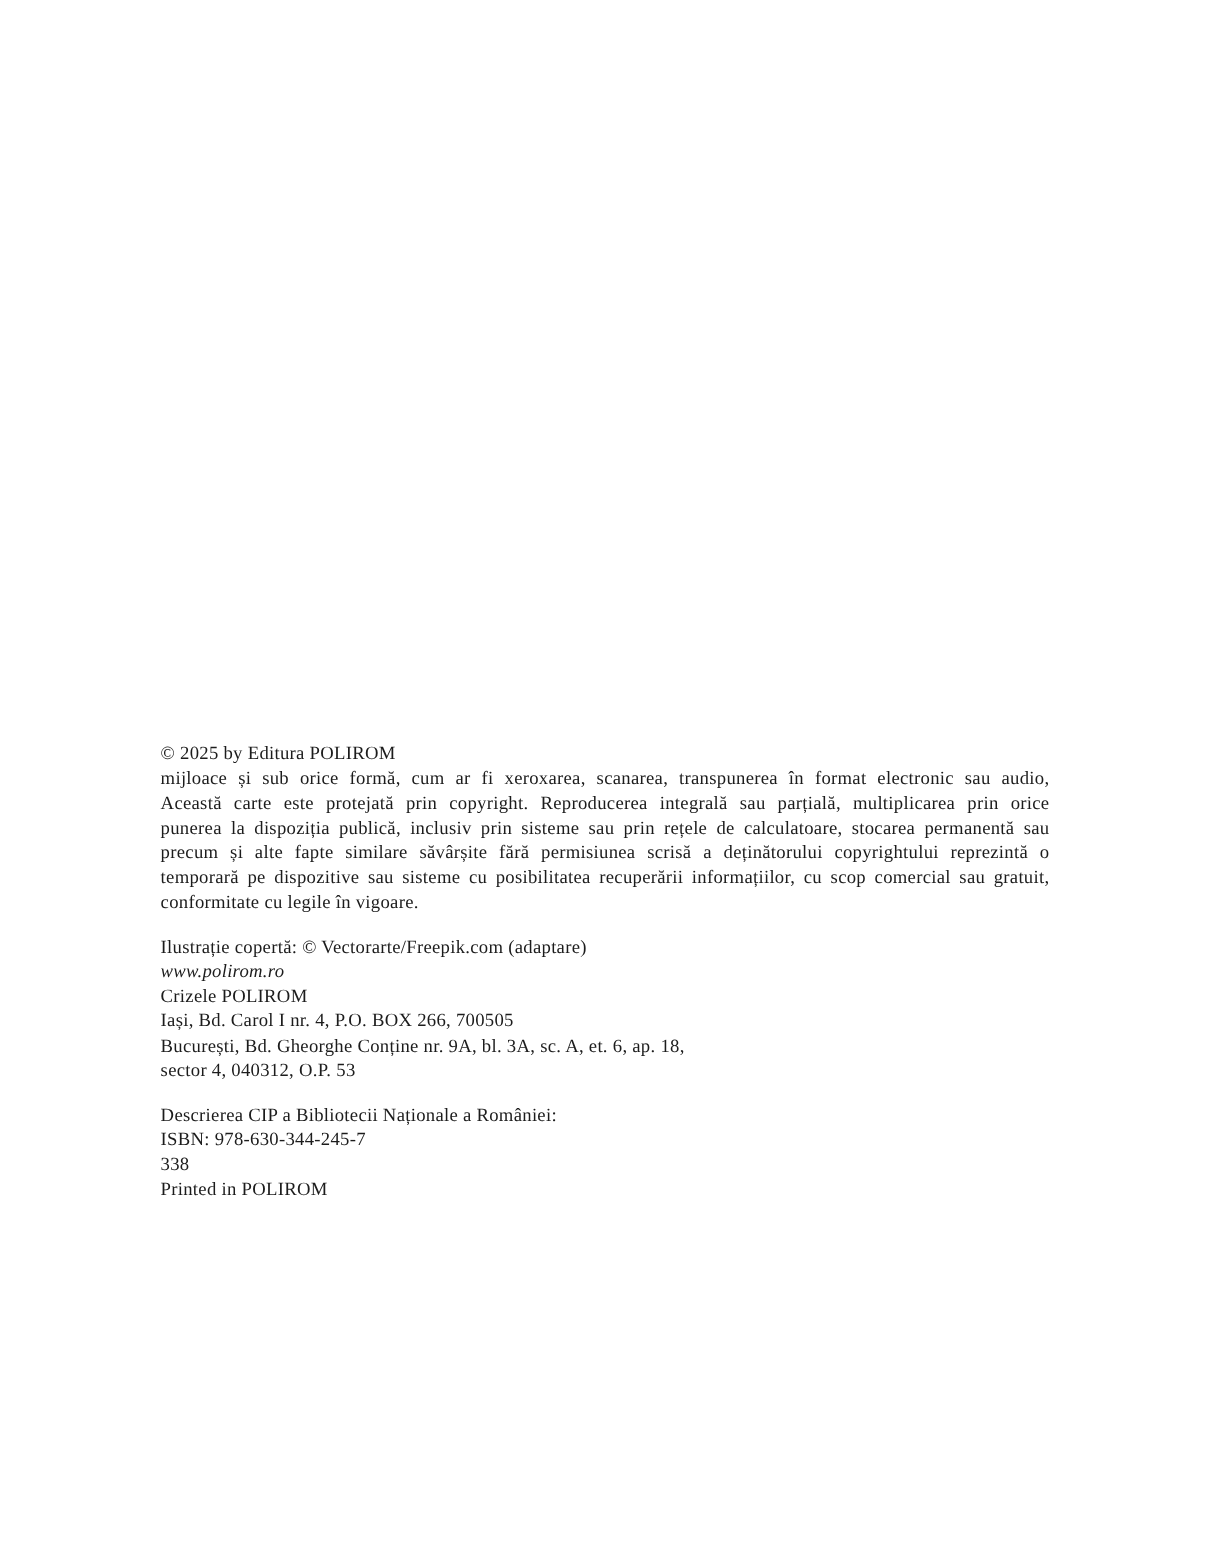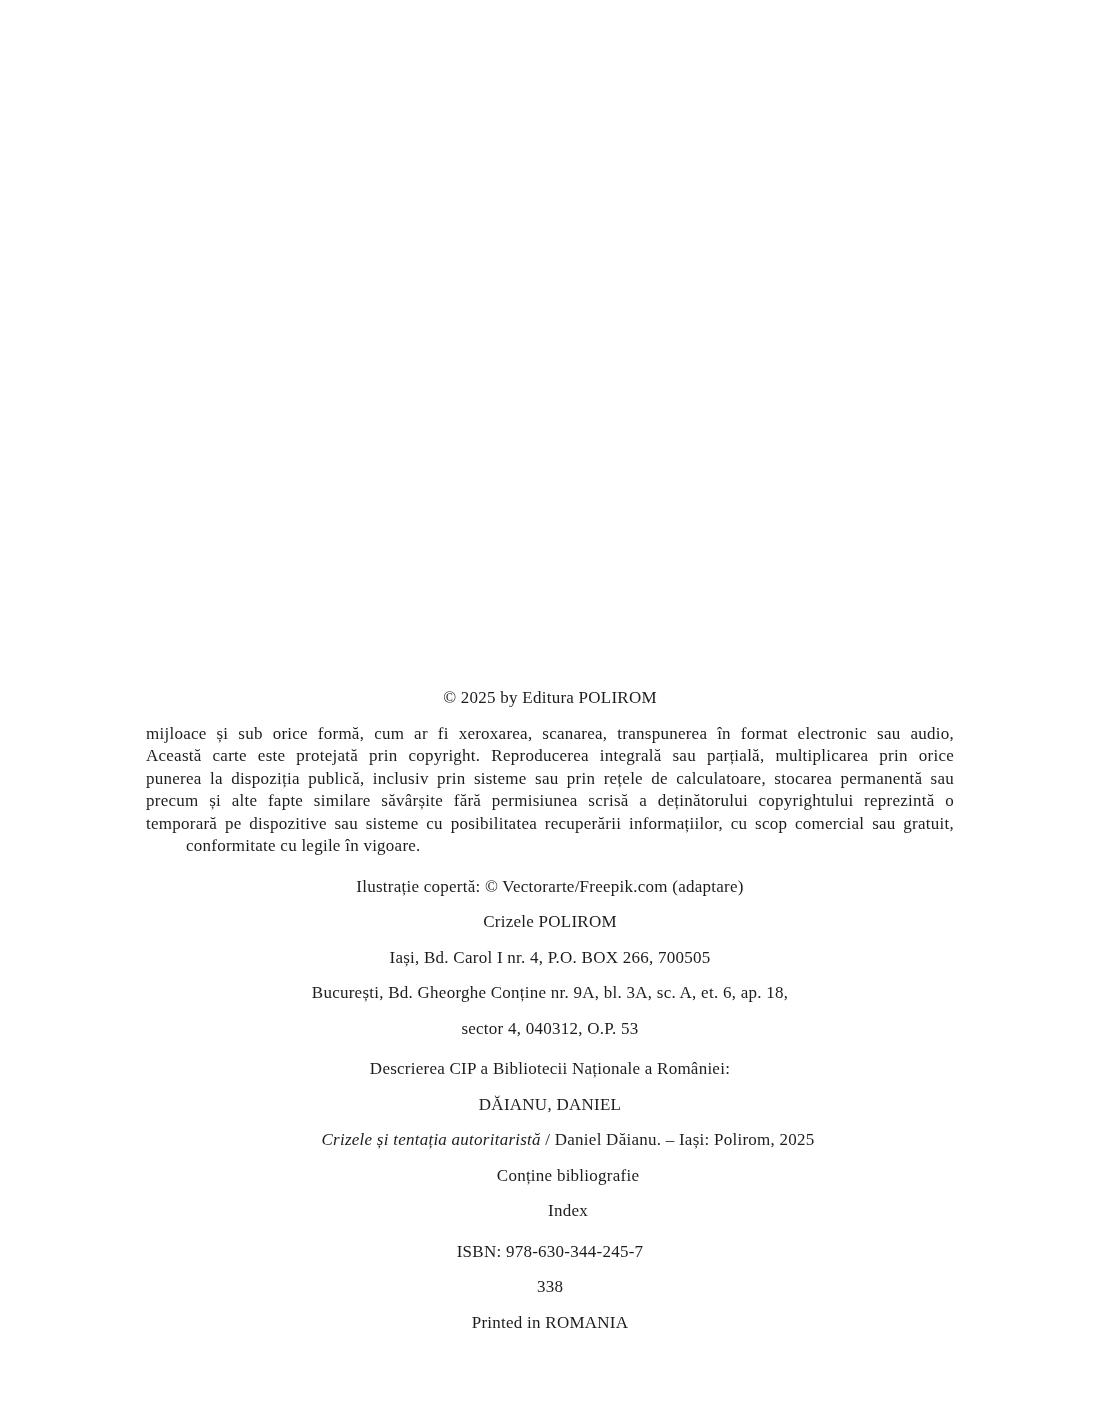--- a/index.html
+++ b/index.html
@@ -22,60 +22,54 @@
     overflow: hidden;
   }
   .block { margin: 0 0 18px 0; }
   .legal-line {
     text-align: justify;
     text-align-last: justify;
     text-justify: inter-word;
   }
   .legal-line.last-line {
     text-align-last: left;
-    margin-left: 40px;
   }
   .italic { font-style: italic; }
   .indent { padding-left: 36px; }
-  .line { margin: 13px; text-align: center; }
+  .line { margin: 0; }
 </style>
 </head>
 <body>
 
 <div class="page">
 
   <p class="block line">© 2025 by Editura POLIROM</p>
 
   <div class="block">
     <div class="legal-line">mijloace și sub orice formă, cum ar fi xeroxarea, scanarea, transpunerea în format electronic sau audio,</div>
     <div class="legal-line">Această carte este protejată prin copyright. Reproducerea integrală sau parțială, multiplicarea prin orice</div>
     <div class="legal-line">punerea la dispoziția publică, inclusiv prin sisteme sau prin rețele de calculatoare, stocarea permanentă sau</div>
     <div class="legal-line">precum și alte fapte similare săvârșite fără permisiunea scrisă a deținătorului copyrightului reprezintă o</div>
     <div class="legal-line">temporară pe dispozitive sau sisteme cu posibilitatea recuperării informațiilor, cu scop comercial sau gratuit,</div>
     <div class="legal-line last-line">conformitate cu legile în vigoare.</div>
   </div>
 
   <p class="block line">Ilustrație copertă: © Vectorarte/Freepik.com (adaptare)</p>
 
+  <p class="block line italic">www.polirom.ro</p>
 
   <div class="block">
     <div class="line">Crizele POLIROM</div>
     <div class="line">Iași, Bd. Carol I nr. 4, P.O. BOX 266, 700505</div>
     <div class="line">București, Bd. Gheorghe Conține nr. 9A, bl. 3A, sc. A, et. 6, ap. 18,</div>
     <div class="line">sector 4, 040312, O.P. 53</div>
   </div>
 
   <p class="block line">Descrierea CIP a Bibliotecii Naționale a României:</p>
 
-  <div class="block">
-    <div class="line">DĂIANU, DANIEL</div>
-    <div class="line indent"><i class="italic">Crizele și tentația autoritaristă</i><span> / Daniel Dăianu. – Iași: Polirom, 2025</span></div>
-    <div class="line indent">Conține bibliografie</div>
-    <div class="line indent">Index</div>
-  </div>
 
   <p class="block line">ISBN: 978-630-344-245-7</p>
 
   <p class="block line">338</p>
 
-  <p class="block line">Printed in ROMANIA</p>
+  <p class="block line">Printed in POLIROM</p>
 
 </div>
 
 </body></html>

